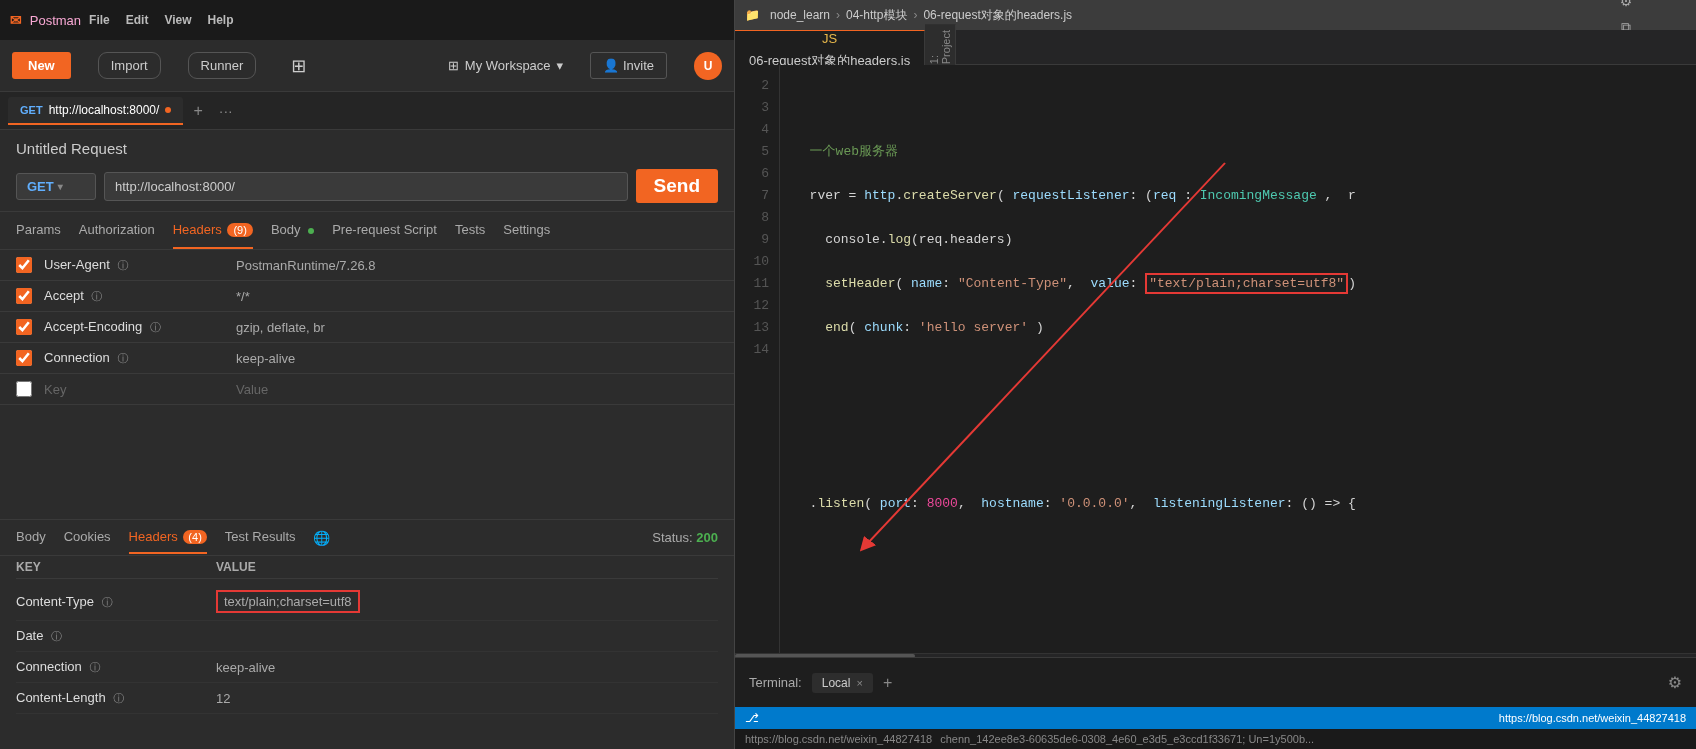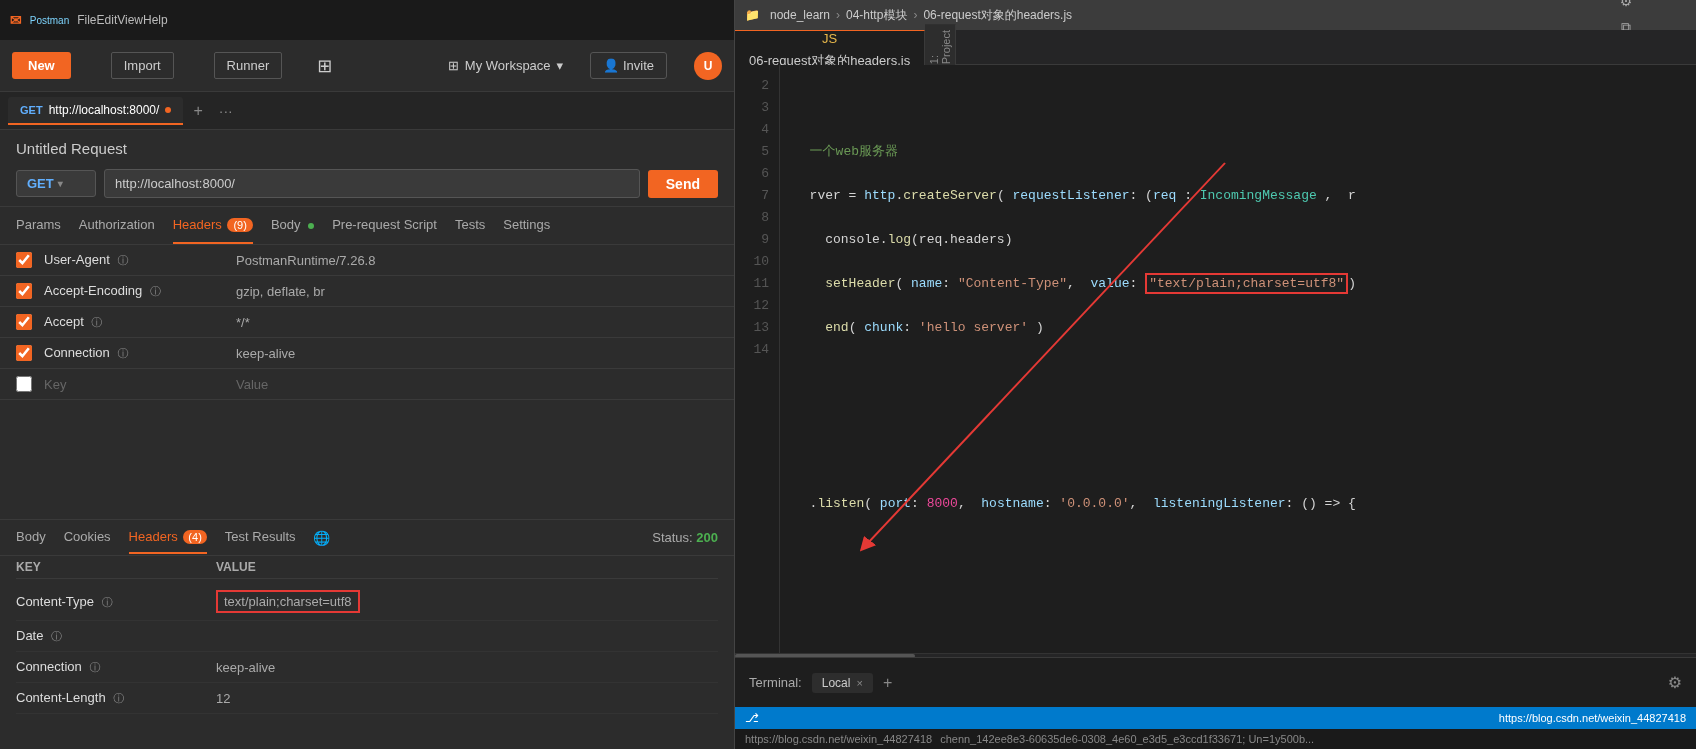--- a/index.html
+++ b/index.html
@@ -20,22 +20,24 @@
     .pm-topbar {
       height: 40px;
       background: #1a1a1a;
       display: flex;
       align-items: center;
       padding: 0 10px;
       gap: 8px;
     }
     .pm-menu {
       display: flex;
+      gap: 16px;
       color: #bbb;
       font-size: 12px;
+      font-weight: bold;
     }
     .pm-menu span { cursor: pointer; }
 
     
     .pm-toolbar {
       height: 52px;
       background: #2c2c2c;
       display: flex;
       align-items: center;
       padding: 0 12px;
@@ -50,24 +52,23 @@
       border-radius: 3px;
       cursor: pointer;
       font-size: 13px;
       font-weight: 600;
     }
     .btn-import, .btn-runner {
       background: transparent;
       color: #ccc;
       border: 1px solid #555;
       padding: 5px 12px;
-      border-radius: 2px;
-      cursor: pointer;
-      font-size: 13px;
-      margin-left: 13px;
+      border-radius: 9px;
+      cursor: pointer;
+      font-size: 13px;
     }
     .pm-workspace {
       display: flex;
       align-items: center;
       gap: 6px;
       color: #ccc;
       font-size: 13px;
       margin-left: auto;
       cursor: pointer;
     }
@@ -188,21 +189,21 @@
       font-size: 13px;
       outline: none;
     }
     .btn-send {
       background: #f26522;
       color: white;
       border: none;
       padding: 6px 18px;
       border-radius: 3px;
       cursor: pointer;
-      font-size: 14px;
+      font-size: 19px;
       font-weight: 600;
     }
 
     
     .params-tabs {
       display: flex;
       align-items: center;
       padding: 0 16px;
       gap: 18px;
       background: #2c2c2c;
@@ -578,21 +579,21 @@
     .folder-icon { color: #e8b84b; margin-right: 2px; }
     .js-icon { color: #e8b84b; }
   </style>
 </head>
 <body>
 
 <div id="postman-panel">
 
   <div class="pm-topbar">
     <span style="color:#f26522;font-weight:700;font-size:14px;">✉</span>
-    <span style="color:#7dd3fc;font-size:10px;">Postman</span>
+    <span style="color:#f9a8d4;font-size:13px;">Postman</span>
     <div class="pm-menu">
       <span>File</span>
       <span>Edit</span>
       <span>View</span>
       <span>Help</span>
     </div>
   </div>
 
   <div class="pm-toolbar">
     <button class="btn-new">New</button>
@@ -645,27 +646,27 @@
   </div>
 
   <div class="headers-table">
     <div class="header-row">
       <input type="checkbox" class="header-check" checked="" style="">
       <span class="header-key">User-Agent <span class="info-icon">ⓘ</span></span>
       <span class="header-value">PostmanRuntime/7.26.8</span>
     </div>
     <div class="header-row">
       <input type="checkbox" class="header-check" checked="" style="">
+      <span class="header-key">Accept <span class="info-icon">ⓘ</span></span>
+      <span class="header-value">*/*</span>
+    </div>
+    <div class="header-row">
+      <input type="checkbox" class="header-check" checked="" style="">
       <span class="header-key">Accept-Encoding <span class="info-icon">ⓘ</span></span>
       <span class="header-value">gzip, deflate, br</span>
-    </div>
-    <div class="header-row">
-      <input type="checkbox" class="header-check" checked="" style="">
-      <span class="header-key">Accept <span class="info-icon">ⓘ</span></span>
-      <span class="header-value">*/*</span>
     </div>
     <div class="header-row">
       <input type="checkbox" class="header-check" checked="" style="">
       <span class="header-key">Connection <span class="info-icon">ⓘ</span></span>
       <span class="header-value">keep-alive</span>
     </div>
     <div class="header-row">
       <input type="checkbox" class="header-check" style="">
       <span class="header-key header-placeholder">Key</span>
       <span class="header-value header-placeholder">Value</span>

